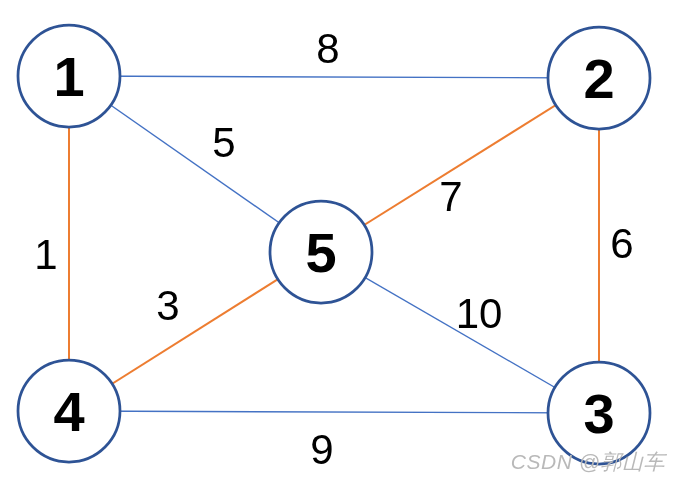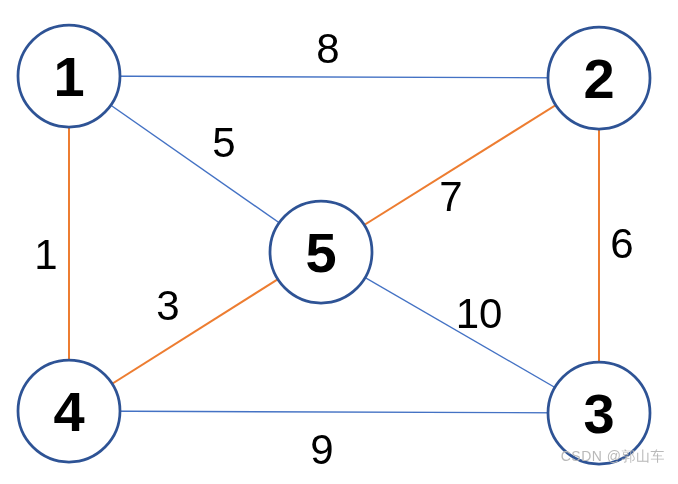--- a/index.html
+++ b/index.html
@@ -46,25 +46,26 @@
     font-family: "Liberation Sans", sans-serif;
     font-size: 42px;
     font-weight: 400;
     fill: #000000;
     text-anchor: middle;
   }
   .watermark {
     position: absolute;
     right: 13px;
     top: 448px;
-    font-size: 14px;
+    font-size: 21px;
     color: #b9b9b9;
     letter-spacing: 0.5px;
     white-space: nowrap;
     user-select: none;
+    font-style: italic;
   }
 </style>
 </head>
 <body>
 
 <div id="canvas">
   <svg width="678" height="484" viewBox="0 0 678 484">
 
     <line class="edge-blue" x1="69" y1="76" x2="599" y2="78"></line>
     <line class="edge-blue" x1="69" y1="76" x2="321" y2="252"></line>

